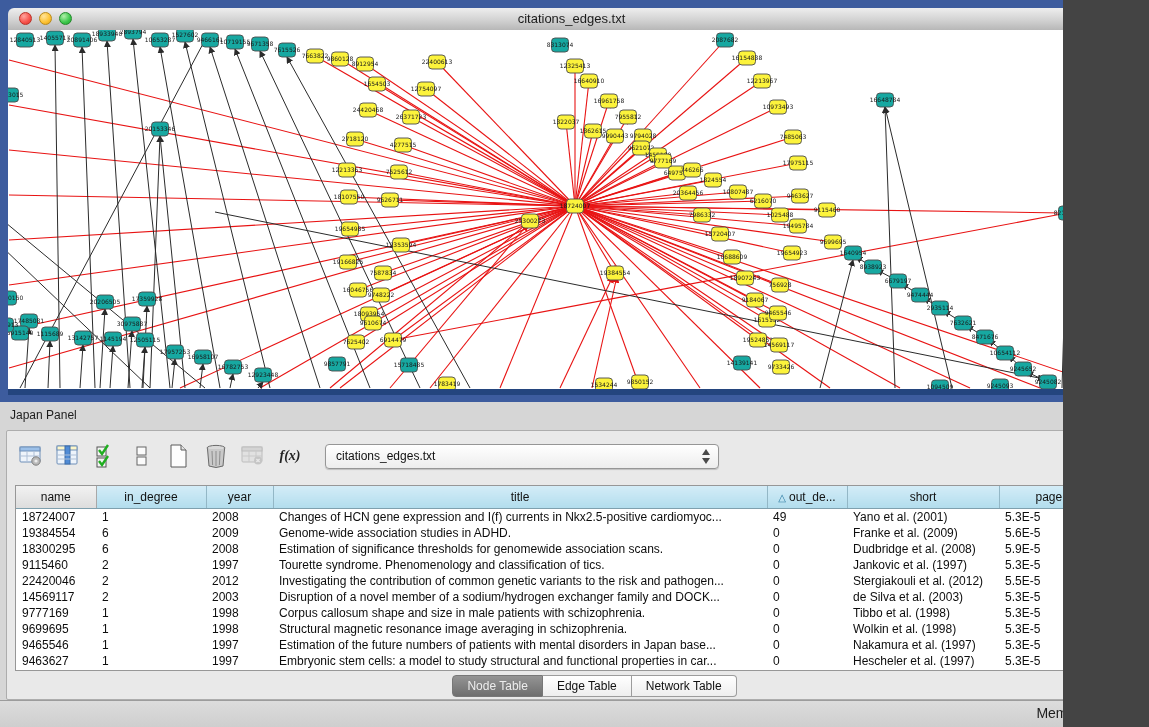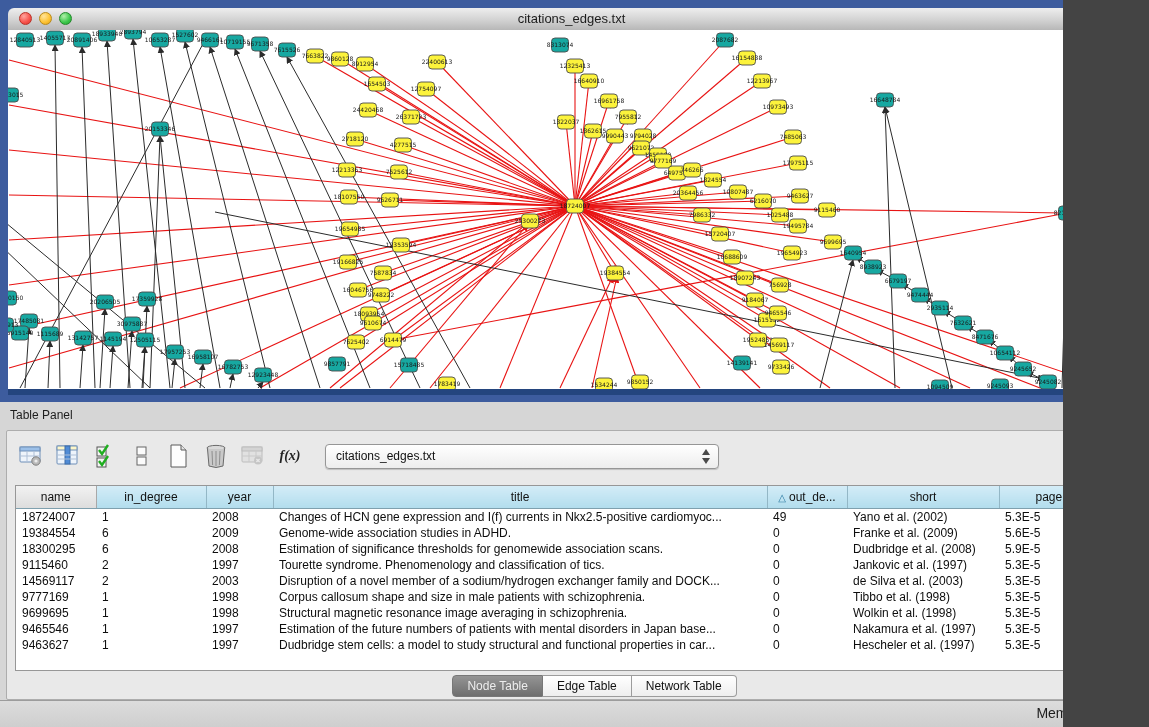--- a/index.html
+++ b/index.html
@@ -491,21 +491,21 @@
           <text x="940" y="389" text-anchor="middle" class="node-label">1094509</text>
           <rect x="991.5" y="379" width="17" height="14" rx="3.5" fill="#17a8a1" stroke="#4a4a4a" stroke-width="0.9"></rect>
           <text x="1000" y="388" text-anchor="middle" class="node-label">9245093</text>
         </g>
     </svg>
     <div class="win-bottom"></div>
   </div>
 
   <div class="south">
     <div class="panel-header">
-      <span class="panel-title">Table Panel</span>
+      <span class="panel-title">Japan Panel</span>
       <span class="float-btn">
           <span class="sq1"></span>
           <span class="sq2"></span>
         </span>
       <span class="close-btn">✕</span>
     </div>
 
     <div class="inner">
       <div class="toolbar">
         <span class="tool">
@@ -601,21 +601,21 @@
                 <th>pagerank</th>
               </tr>
             </thead>
           <tbody>
               <tr>
                 <td>18724007</td>
                 <td>1</td>
                 <td>2008</td>
                 <td>Changes of HCN gene expression and I(f) currents in Nkx2.5-positive cardiomyoc...</td>
                 <td>49</td>
-                <td>Yano et al. (2002)</td>
+                <td>Yano et al. (2001)</td>
                 <td>5.3E-5</td>
               </tr>
               <tr>
                 <td>19384554</td>
                 <td>6</td>
                 <td>2009</td>
                 <td>Genome-wide association studies in ADHD.</td>
                 <td>0</td>
                 <td>Franke et al. (2009)</td>
                 <td>5.6E-5</td>
@@ -632,20 +632,29 @@
               <tr>
                 <td>9115460</td>
                 <td>2</td>
                 <td>1997</td>
                 <td>Tourette syndrome. Phenomenology and classification of tics.</td>
                 <td>0</td>
                 <td>Jankovic et al. (1997)</td>
                 <td>5.3E-5</td>
               </tr>
               <tr>
+                <td>22420046</td>
+                <td>2</td>
+                <td>2012</td>
+                <td>Investigating the contribution of common genetic variants to the risk and pathogen...</td>
+                <td>0</td>
+                <td>Stergiakouli et al. (2012)</td>
+                <td>5.5E-5</td>
+              </tr>
+              <tr>
                 <td>14569117</td>
                 <td>2</td>
                 <td>2003</td>
                 <td>Disruption of a novel member of a sodium/hydrogen exchanger family and DOCK...</td>
                 <td>0</td>
                 <td>de Silva et al. (2003)</td>
                 <td>5.3E-5</td>
               </tr>
               <tr>
                 <td>9777169</td>
@@ -671,21 +680,21 @@
                 <td>1997</td>
                 <td>Estimation of the future numbers of patients with mental disorders in Japan base...</td>
                 <td>0</td>
                 <td>Nakamura et al. (1997)</td>
                 <td>5.3E-5</td>
               </tr>
               <tr>
                 <td>9463627</td>
                 <td>1</td>
                 <td>1997</td>
-                <td>Dudbridge stem cells: a model to study structural and functional properties in car...</td>
+                <td>Embryonic stem cells: a model to study structural and functional properties in car...</td>
                 <td>0</td>
                 <td>Hescheler et al. (1997)</td>
                 <td>5.3E-5</td>
               </tr>
             </tbody>
         </table>
         <div class="vscroll">
           <div class="vthumb"></div>
         </div>
       </div>

